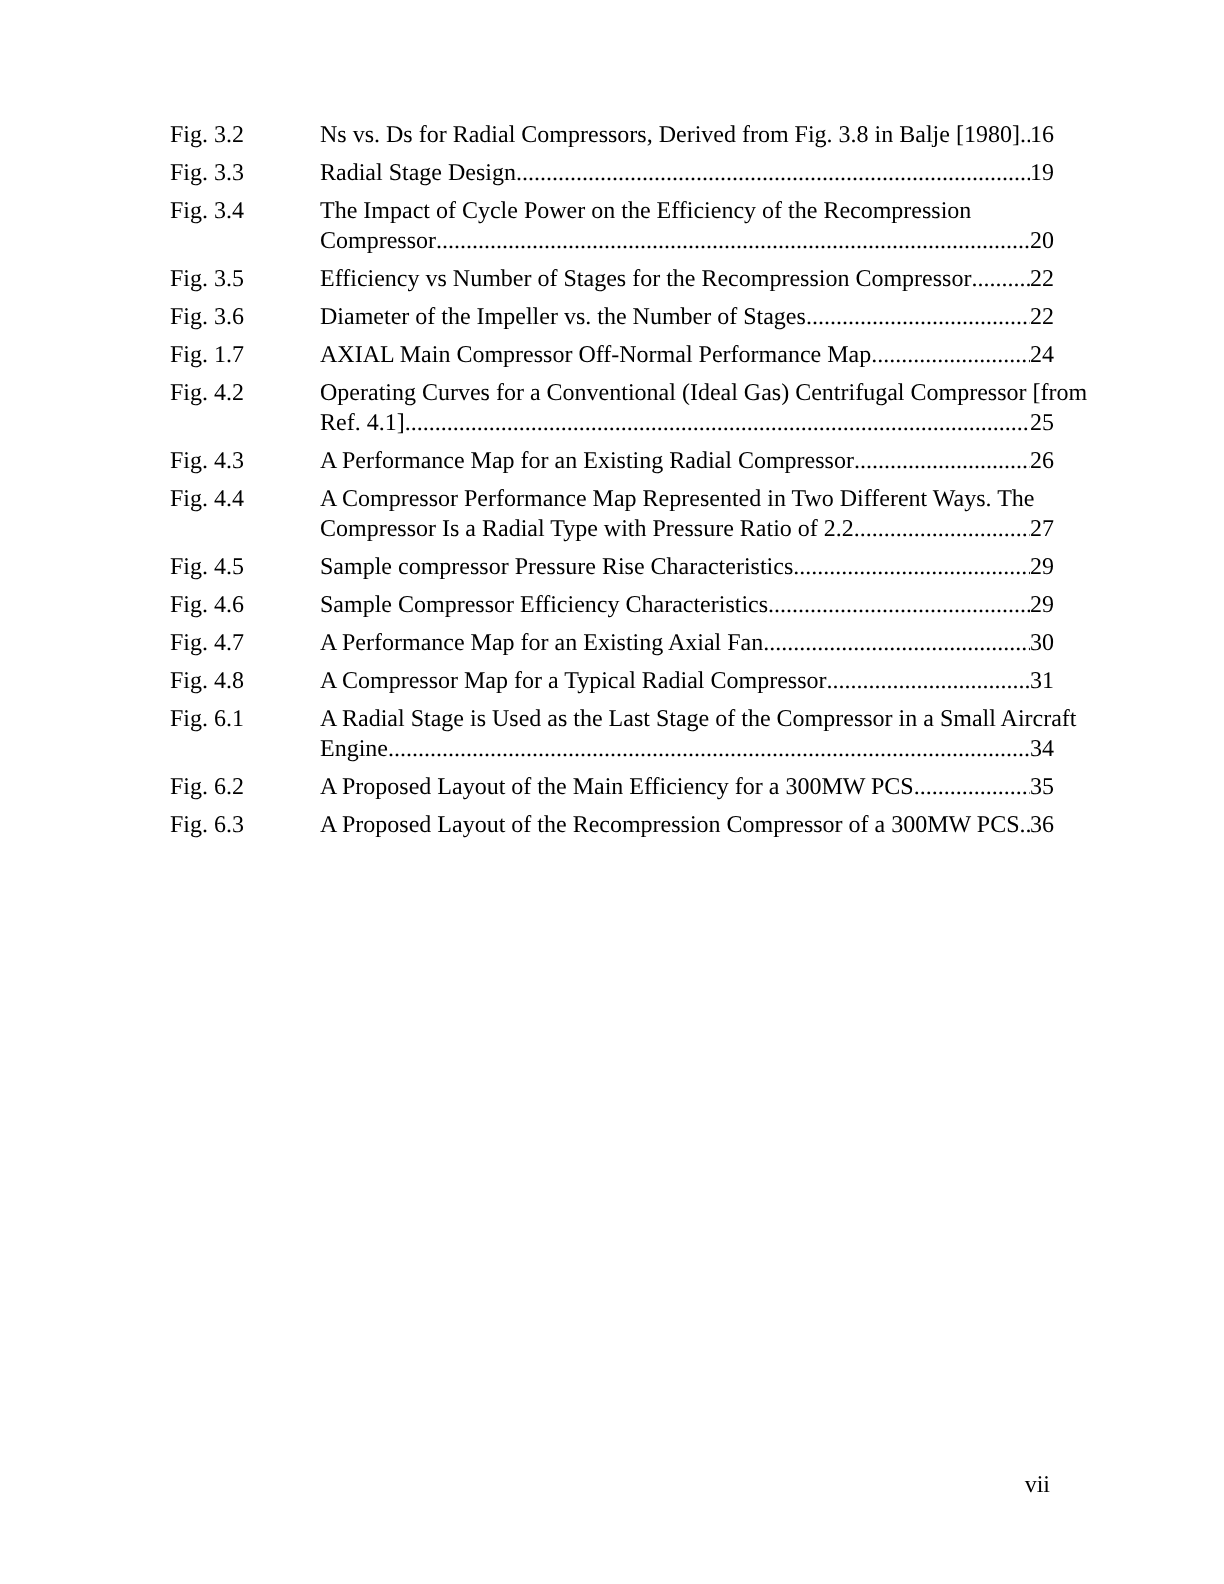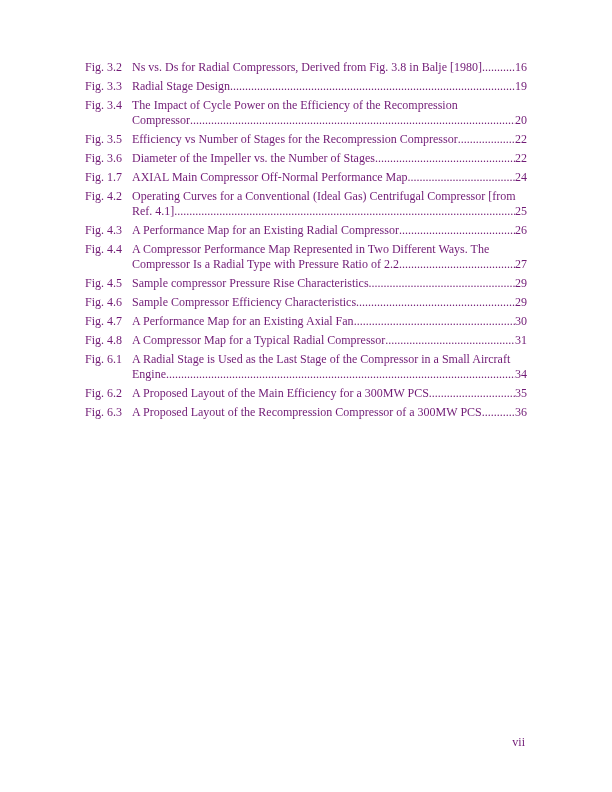--- a/index.html
+++ b/index.html
@@ -6,21 +6,21 @@
   html, body {
     margin: 0;
     padding: 0;
     background: #ffffff;
   }
   .sheet {
     position: relative;
     width: 612px;
     height: 792px;
     background: #ffffff;
-    color: #701a75;
+    color: #000000;
     font-family: "Liberation Serif", "DejaVu Serif", serif;
     font-size: 12px;
     overflow: hidden;
   }
   .lof {
     position: absolute;
     left: 85px;
     right: 85px;
     top: 60px;
   }
@@ -33,20 +33,21 @@
     width: 47px;
     line-height: 15px;
   }
   .fbody {
     flex: 1 1 auto;
     min-width: 0;
   }
   .fline {
     line-height: 15px;
     white-space: nowrap;
+    margin-left: 28px;
   }
   .fline.last {
     display: flex;
     align-items: baseline;
   }
   .ftext {
     flex: none;
     white-space: nowrap;
   }
   .leader {

